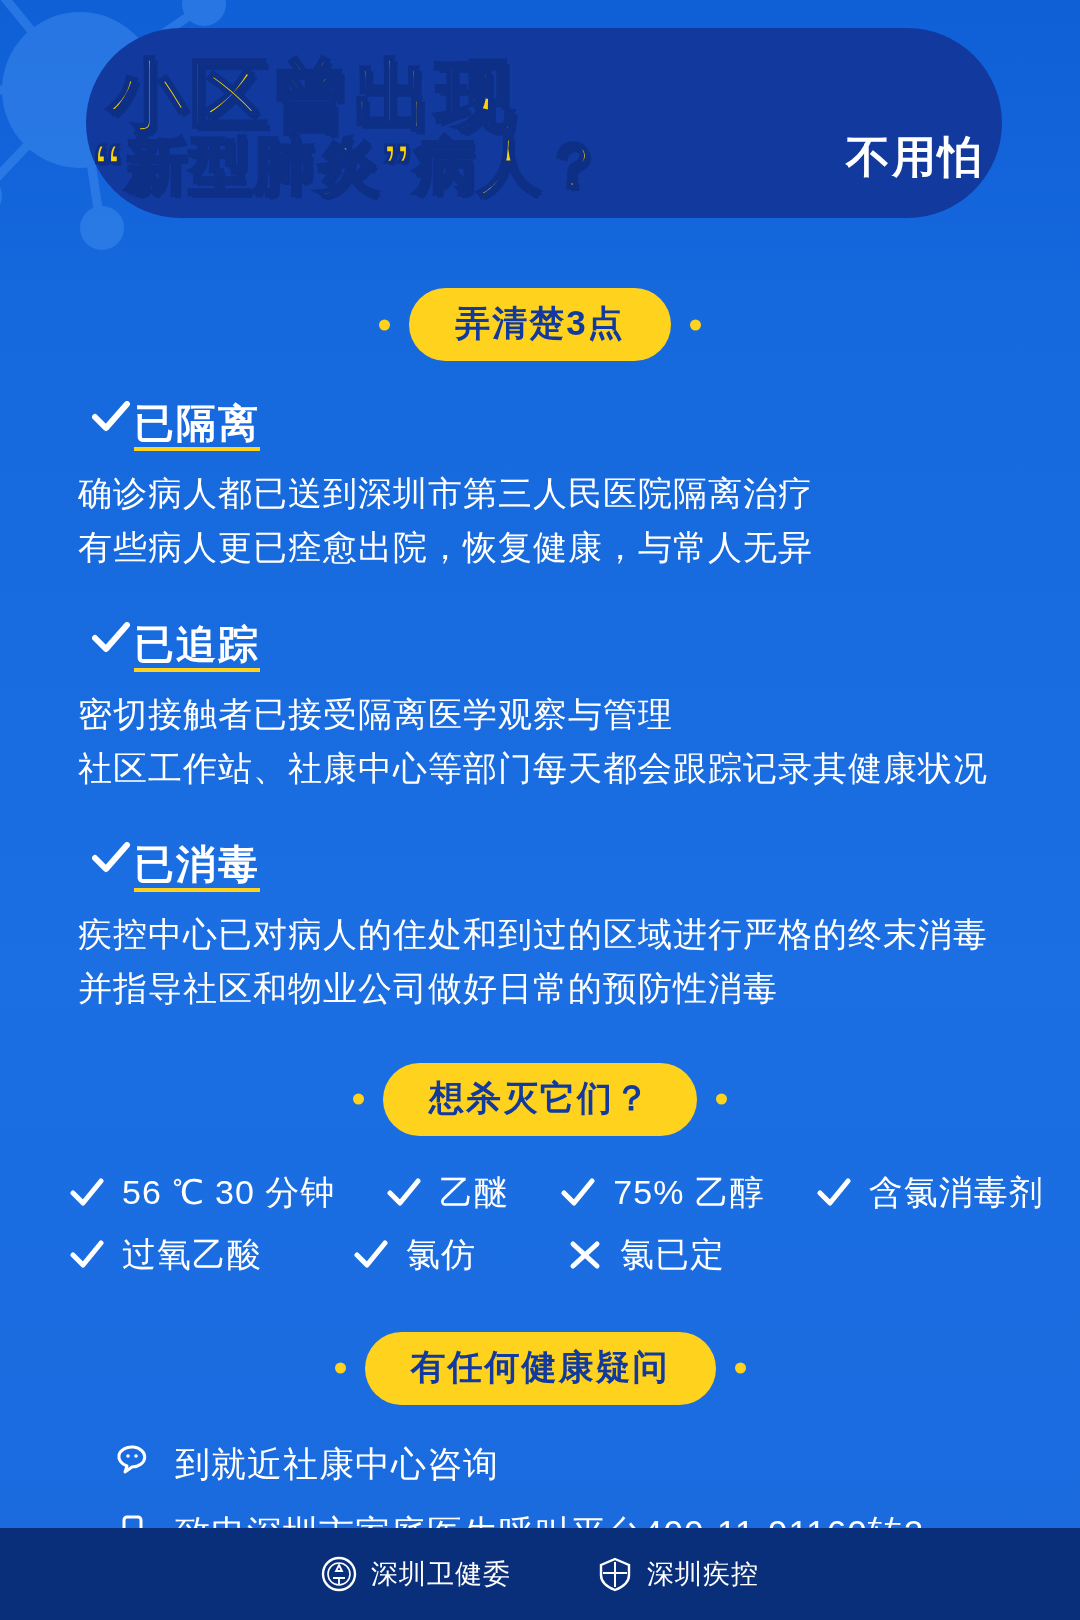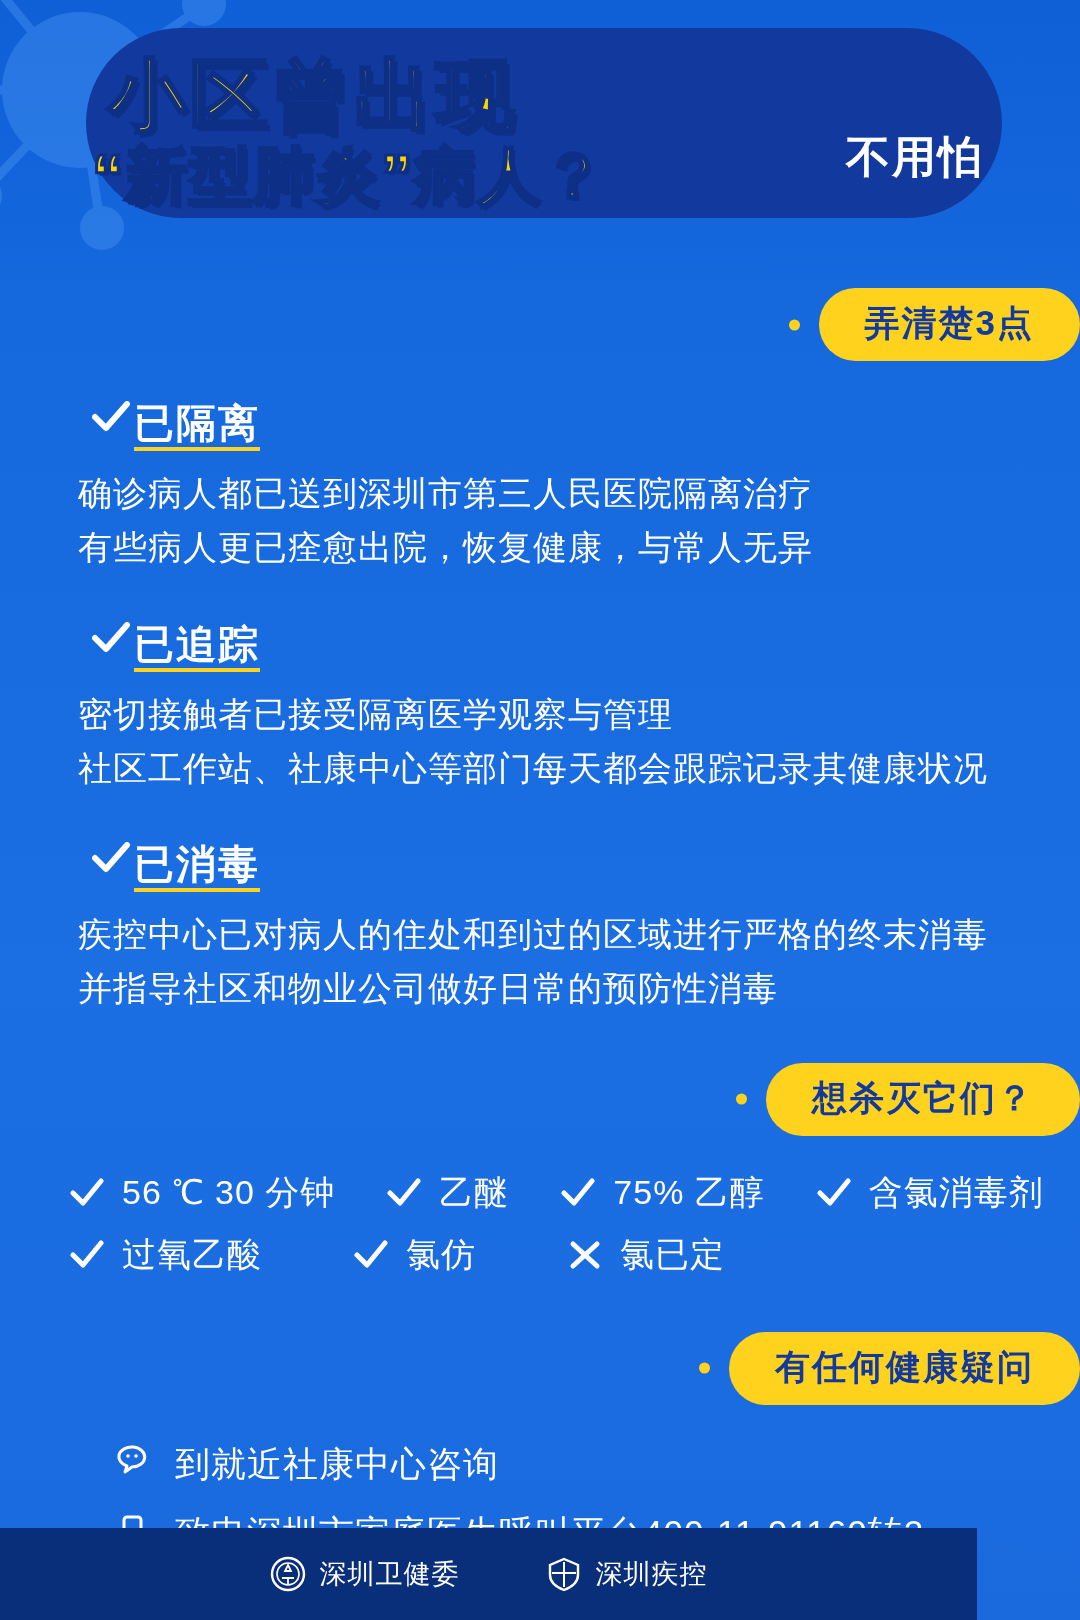--- a/index.html
+++ b/index.html
@@ -57,21 +57,21 @@
     font-weight: bold;
     color: #ffd400;
     letter-spacing: 4px;
     -webkit-text-stroke: 3px #0d2f86;
     text-shadow: 4px 4px 0 #0d2f86;
     white-space: nowrap;
   }
   .title-line2 {
     position: absolute;
     left: 92px;
-    top: 134px;
+    top: 124px;
     font-size: 62px;
     font-weight: bold;
     color: #ffd400;
     letter-spacing: 2px;
     -webkit-text-stroke: 3px #0d2f86;
     text-shadow: 3px 3px 0 #0d2f86;
     white-space: nowrap;
   }
   .title-right {
     position: absolute;
@@ -80,21 +80,21 @@
     font-size: 44px;
     font-weight: bold;
     color: #ffffff;
     letter-spacing: 2px;
     white-space: nowrap;
   }
 
   
   .section-head {
     position: relative;
-    text-align: right;
+    text-align: center;
     margin-top: 30px;
   }
   .pill {
     display: inline-block;
     background: #ffd21e;
     color: #123a9e;
     font-size: 35px;
     font-weight: bold;
     letter-spacing: 2px;
     padding: 12px 46px 14px 46px;
@@ -184,21 +184,21 @@
     font-size: 35px;
     color: #ffffff;
     letter-spacing: 1px;
   }
 
   
   .footer {
     position: absolute;
     left: 0;
     bottom: 0;
-    width: 977px;
+    width: 1080px;
     height: 92px;
     background: #0a2f7a;
     display: flex;
     align-items: center;
     justify-content: center;
     gap: 86px;
   }
   .foot-item {
     display: flex;
     align-items: center;

